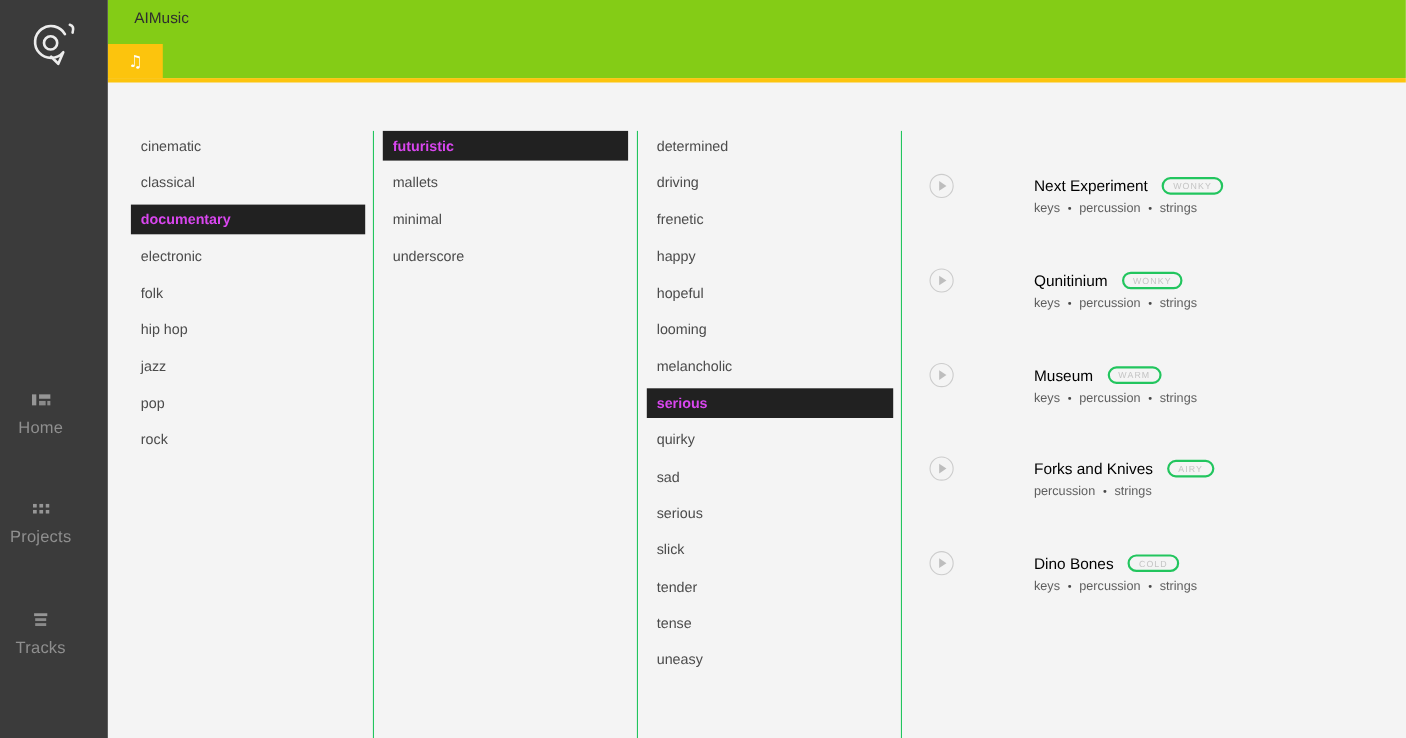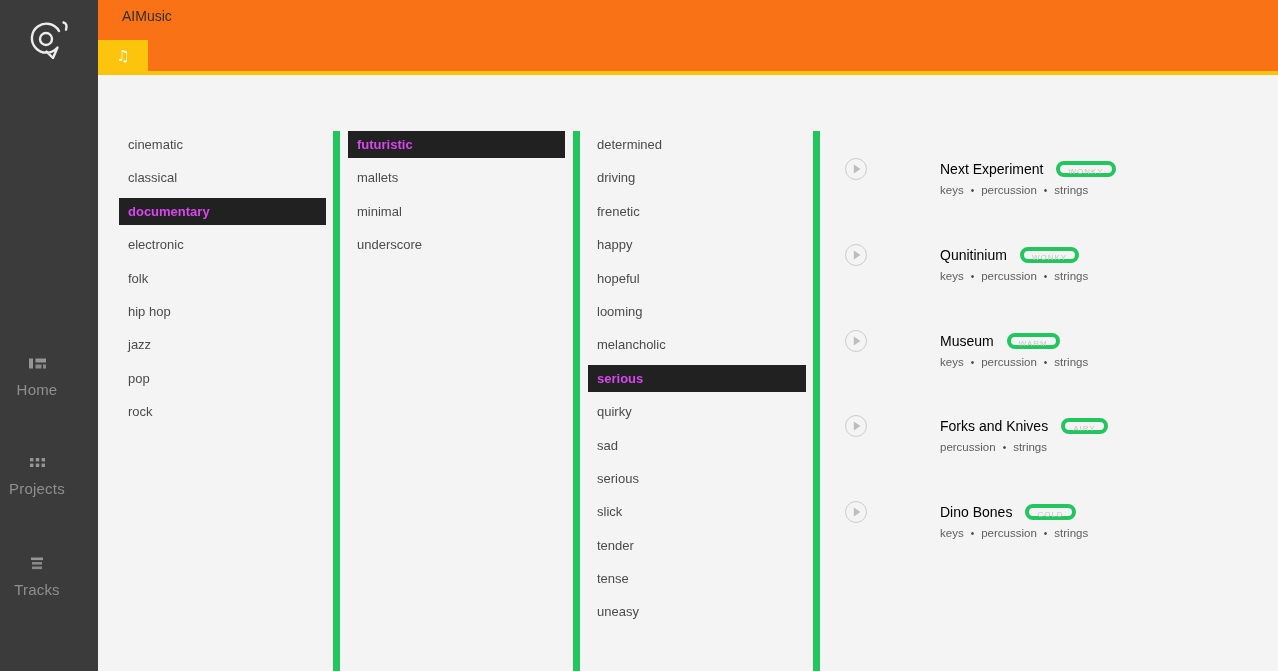--- a/index.html
+++ b/index.html
@@ -19,29 +19,29 @@
   .sidebar{position:absolute;left:0;top:0;width:98px;height:671px;background:var(--sidebar-bg);z-index:5;}
   .logo-wrap{position:absolute;top:14px;left:0;width:98px;text-align:center;cursor:pointer;}
   .nav-item{position:absolute;left:0;width:74px;text-align:center;color:#8f8f8f;cursor:pointer;}
   .nav-item .nav-icon{height:14px;display:flex;align-items:center;justify-content:center;}
   .nav-item .nav-label{margin-top:11px;font-size:15px;letter-spacing:.2px;}
   #nav-home{top:356px;}
   #nav-projects{top:455px;}
   #nav-tracks{top:556px;}
 
   
-  .header{position:absolute;left:98px;top:0;right:0;height:71px;background:#f97316;}
+  .header{position:absolute;left:98px;top:0;right:0;height:71px;background:#84cc16;}
   .app-title{position:absolute;left:24px;top:8px;font-size:14px;color:#2f2f2f;}
   .header-tab{position:absolute;left:0;bottom:0;width:50px;height:31px;background:var(--accent);
     display:flex;align-items:center;justify-content:center;cursor:pointer;}
   .note-glyph{color:#ffffff;font-size:15px;font-family:"DejaVu Sans",sans-serif;}
   .accent-bar{position:absolute;left:98px;top:71px;right:0;height:4px;background:var(--accent);}
 
   
-  .column{position:absolute;top:131px;bottom:0;border-right:7px solid #22c55e;box-sizing:border-box;}
+  .column{position:absolute;top:119px;bottom:0;border-right:1px solid #22c55e;box-sizing:border-box;}
   #col-genres{left:98px;width:242px;padding:0 7px 0 21px;}
   #col-styles{left:340px;width:240px;padding:0 8px;}
   #col-moods{left:580px;width:240px;padding:0 7px 0 8px;}
   .list-item{
     height:27px;margin-bottom:6.4px;display:flex;align-items:center;
     padding:0 9px;font-size:13px;color:#4b4b4b;cursor:pointer;white-space:nowrap;
   }
   .list-item.selected{background:var(--selected-bg);color:#d946ef;font-weight:700;}
 
   
@@ -51,21 +51,21 @@
     position:absolute;left:25px;top:0;width:22px;height:22px;box-sizing:border-box;
     border:1.5px solid #cccccc;border-radius:50%;
     display:flex;align-items:center;justify-content:center;cursor:pointer;background:transparent;
   }
   .play-button svg{transform:translateX(1px);}
   .track-info{position:absolute;left:120px;top:0;}
   .track-title-line{display:flex;align-items:center;height:22px;}
   .track-title{font-size:14px;color:#000000;}
   .track-badge{
     margin-left:13px;display:inline-block;box-sizing:border-box;
-    border:4px solid #22c55e;border-radius:9px;height:16px;line-height:14px;
+    border:2px solid #22c55e;border-radius:9px;height:16px;line-height:14px;
     padding:0 8px;font-size:8px;letter-spacing:1px;color:#c4c4c4;
   }
   .track-instruments{margin-top:2px;font-size:11.5px;color:#5e5e5e;line-height:16px;}
   .bullet{margin:0 7px;color:#474747;font-size:10px;}
 </style>
 </head>
 <body>
 
 <aside class="sidebar">
   <div class="logo-wrap">

